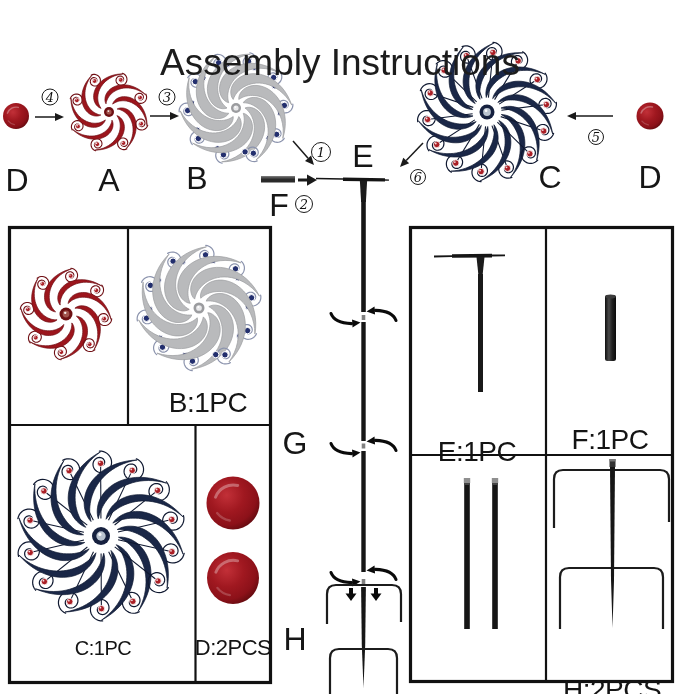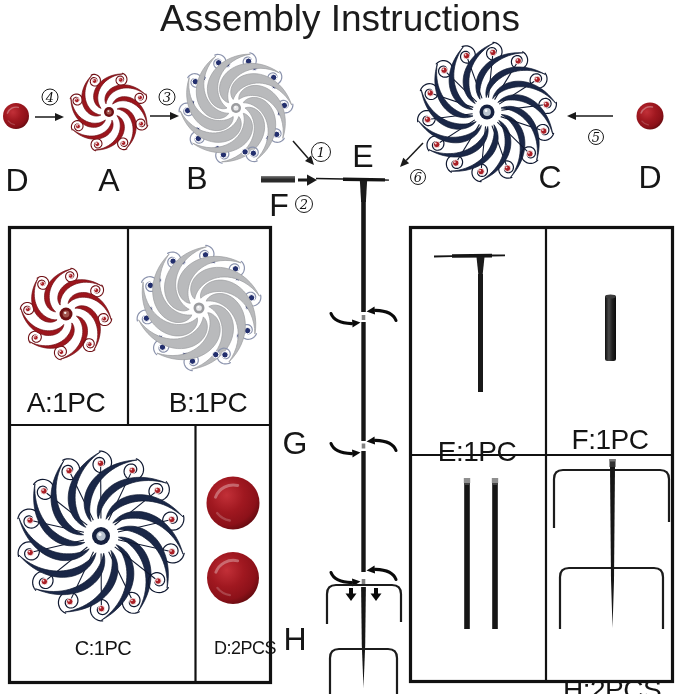--- a/index.html
+++ b/index.html
@@ -1,21 +1,21 @@
 <!DOCTYPE html>
 <html><head>
 <meta charset="utf-8">
 <style>
   html,body{margin:0;padding:0;background:#ffffff;}
   #stage{position:relative;width:679px;height:694px;background:#ffffff;overflow:hidden;
          font-family:"Liberation Sans",sans-serif;color:#1a1a1a;}
   #scene{position:absolute;left:0;top:0;}
   .lbl{position:absolute;transform:translate(-50%,-50%);white-space:nowrap;
        font-family:"Liberation Sans",sans-serif;color:#1a1a1a;line-height:1;}
-  .title{font-size:37px;font-weight:400;letter-spacing:0px;color:#1c1c1c;}
+  .title{font-size:37px;font-weight:400;letter-spacing:0px;color:#1c1c1c;margin-top:44px;}
   .part{font-size:32px;font-weight:400;color:#161616;}
   .cell{font-size:28px;font-weight:400;color:#141414;letter-spacing:-0.5px;}
   .circnum{position:absolute;transform:translate(-50%,-50%);box-sizing:border-box;
        width:19px;height:19px;border:1.3px solid #1c1c1c;border-radius:50%;
        font-family:"DejaVu Serif",serif;font-style:italic;font-size:13px;
        display:flex;align-items:center;justify-content:center;color:#111;}
 </style>
 </head>
 <body>
 
@@ -513,20 +513,19 @@
   <div class="lbl part" style="left:17px;top:180px;">D</div>
   <div class="lbl part" style="left:109px;top:180px;">A</div>
   <div class="lbl part" style="left:197px;top:178px;">B</div>
   <div class="lbl part" style="left:363px;top:156px;">E</div>
   <div class="lbl part" style="left:279px;top:205px;">F</div>
   <div class="lbl part" style="left:550px;top:177px;">C</div>
   <div class="lbl part" style="left:650px;top:177px;">D</div>
   <div class="lbl part" style="left:295px;top:443px;">G</div>
   <div class="lbl part" style="left:295px;top:639px;">H</div>
 
-  <div class="lbl cell" style="left:66px;top:403px;">A:1PC</div>
   <div class="lbl cell" style="left:208px;top:403px;">B:1PC</div>
   <div class="lbl cell" style="left:103px;top:648px;font-size:20px;">C:1PC</div>
-  <div class="lbl cell" style="left:233px;top:648px;font-size:18px;margin-left:12px;">D:2PCS</div>
+  <div class="lbl cell" style="left:233px;top:648px;font-size:22px;">D:2PCS</div>
   <div class="lbl cell" style="left:477px;top:452px;">E:1PC</div>
   <div class="lbl cell" style="left:610px;top:440px;">F:1PC</div>
   <div class="lbl cell" style="left:612px;top:663px;margin-top:27px;">H:2PCS</div>
 </div>
 
 </body></html>

